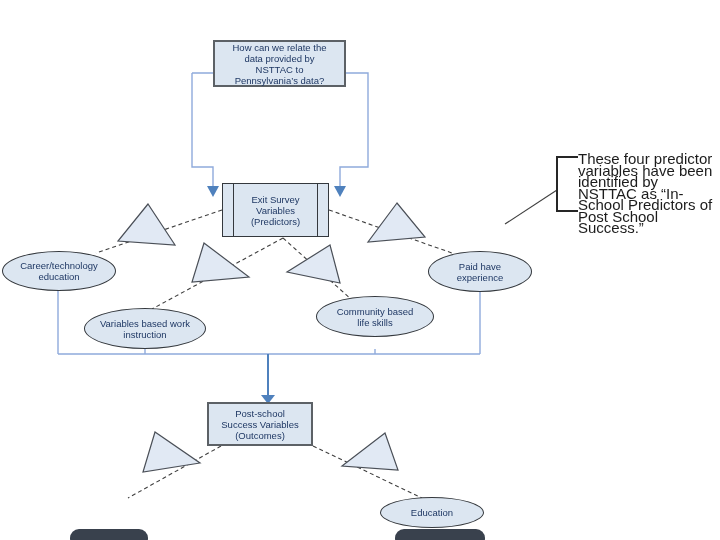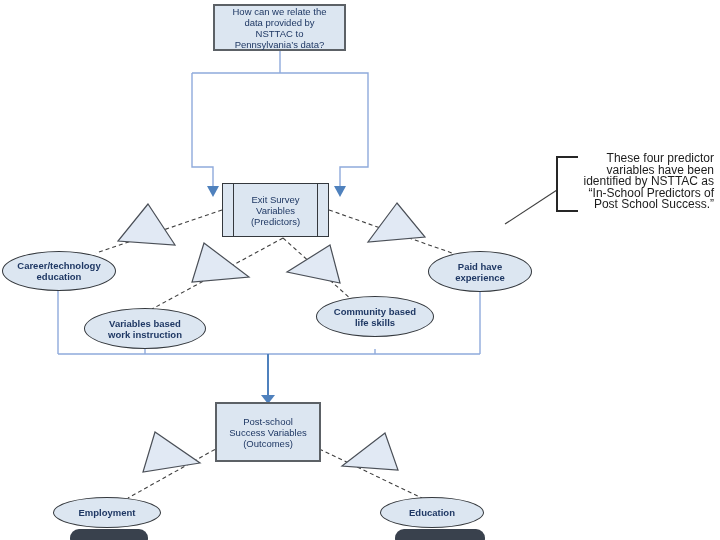--- a/index.html
+++ b/index.html
@@ -6,34 +6,34 @@
   #slide{
     position:relative;width:720px;height:540px;background:#ffffff;overflow:hidden;
     font-family:"Liberation Sans",sans-serif;
   }
   #wires{position:absolute;left:0;top:0;width:720px;height:540px;}
   .shape{
     position:absolute;box-sizing:border-box;display:flex;align-items:center;justify-content:center;
     text-align:center;color:#1f3864;font-size:9.5px;line-height:11px;background:#dce6f1;
   }
   .rectbox{border:2px solid #5c6166;}
-  .ellipse{border:1.4px solid #34383d;border-radius:50%;font-weight:bold;}
+  .ellipse{border:1.4px solid #34383d;border-radius:50%;}
   .procbox{border:1.5px solid #34383d;}
   .procbox::before,.procbox::after{
     content:"";position:absolute;top:0;bottom:0;width:0;border-left:1.3px solid #34383d;
   }
   .procbox::before{left:10px;}
   .procbox::after{right:10px;}
   .callout-text{
-    position:absolute;color:#1c1c1c;font-size:12px;line-height:11.5px;text-align:right;
+    position:absolute;color:#1c1c1c;font-size:15px;line-height:11.5px;text-align:left;
   }
   .shadow-sliver{
     position:absolute;height:12px;background:#39414d;border-radius:9px 9px 2px 2px;
   }
-  .pad12{padding:0 12px;}
+  .pad12{padding:0 12px;margin-top:36px;}
   .pad14{padding:0 14px;}
   .pad10{padding:0 10px;}
 </style>
 </head>
 <body>
 
 <div id="slide">
 
   <svg id="wires" viewBox="0 0 720 540">
 
@@ -85,27 +85,24 @@
     <span>Community based life skills</span>
   </div>
   <div class="shape ellipse pad14" style="left:428px;top:251px;width:104px;height:41px;">
     <span>Paid have experience</span>
   </div>
 
   <div class="callout-text" style="left:578px;top:153px;width:136px;">
     <span>These four predictor variables have been identified by NSTTAC as “In-School Predictors of Post School Success.”</span>
   </div>
 
-  <div class="shape rectbox pad10" style="left:215px;top:402px;width:106px;height:60px;">
+  <div class="shape rectbox pad10" style="left:207px;top:402px;width:106px;height:44px;">
     <span>Post-school Success Variables (Outcomes)</span>
   </div>
 
-  <div class="shape ellipse" style="left:53px;top:497px;width:108px;height:31px;">
-    <span>Employment</span>
-  </div>
   <div class="shape ellipse" style="left:380px;top:497px;width:104px;height:31px;">
     <span>Education</span>
   </div>
 
   <div class="shadow-sliver" style="left:70px;top:529px;width:78px;"></div>
   <div class="shadow-sliver" style="left:395px;top:529px;width:90px;"></div>
 
 </div>
 
 </body></html>

